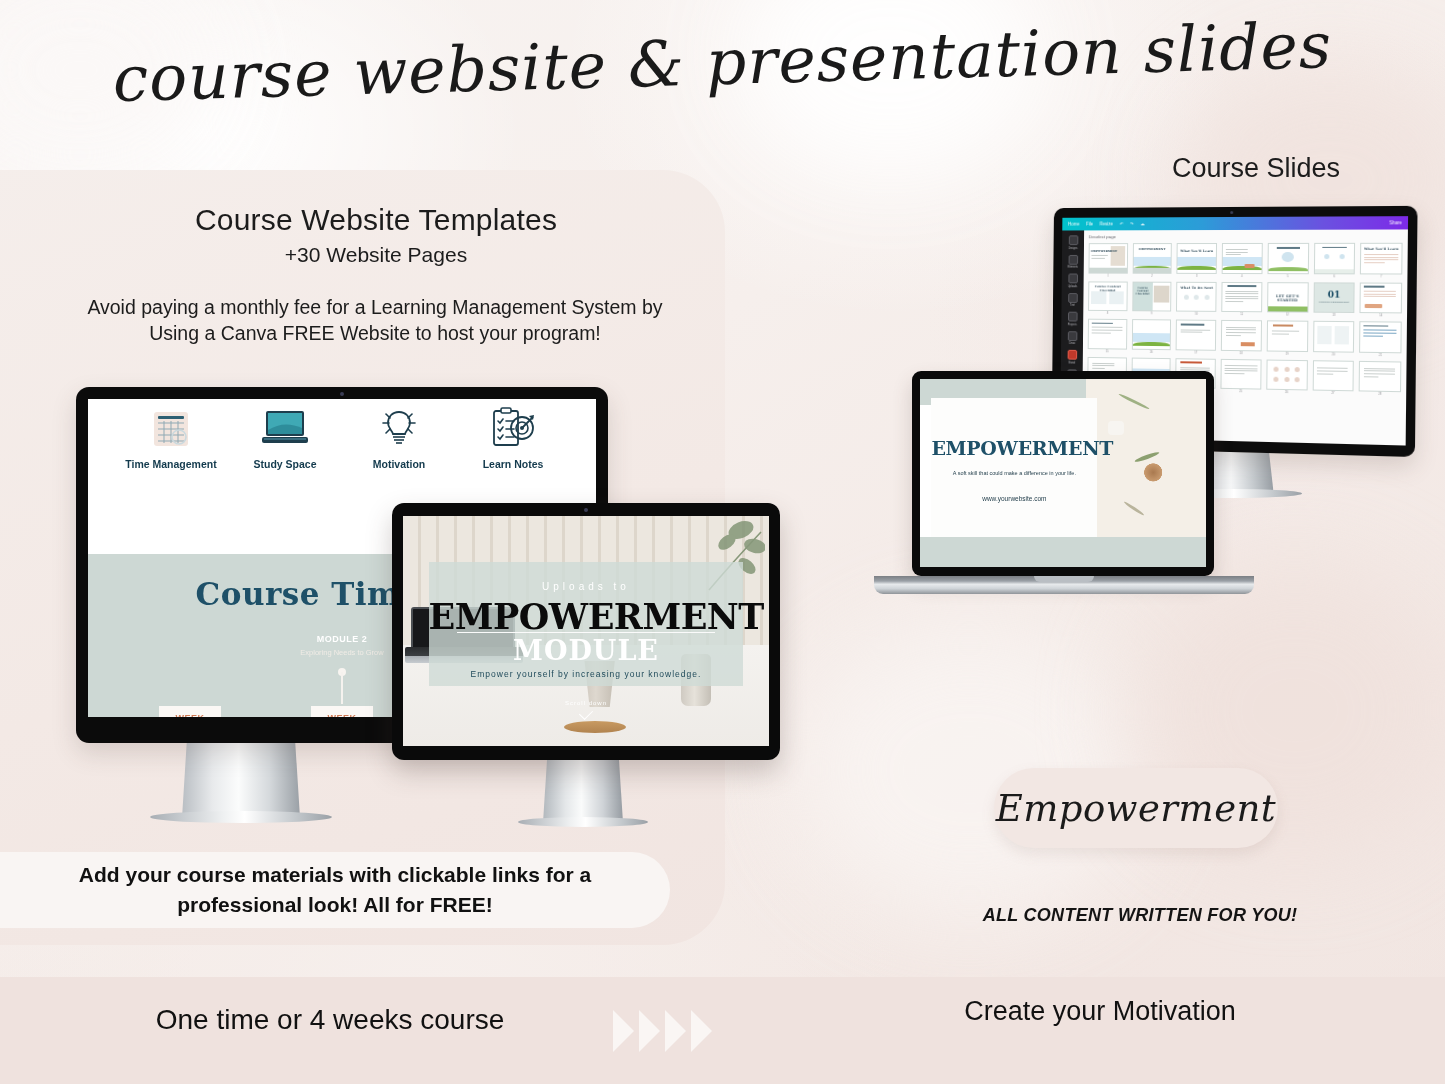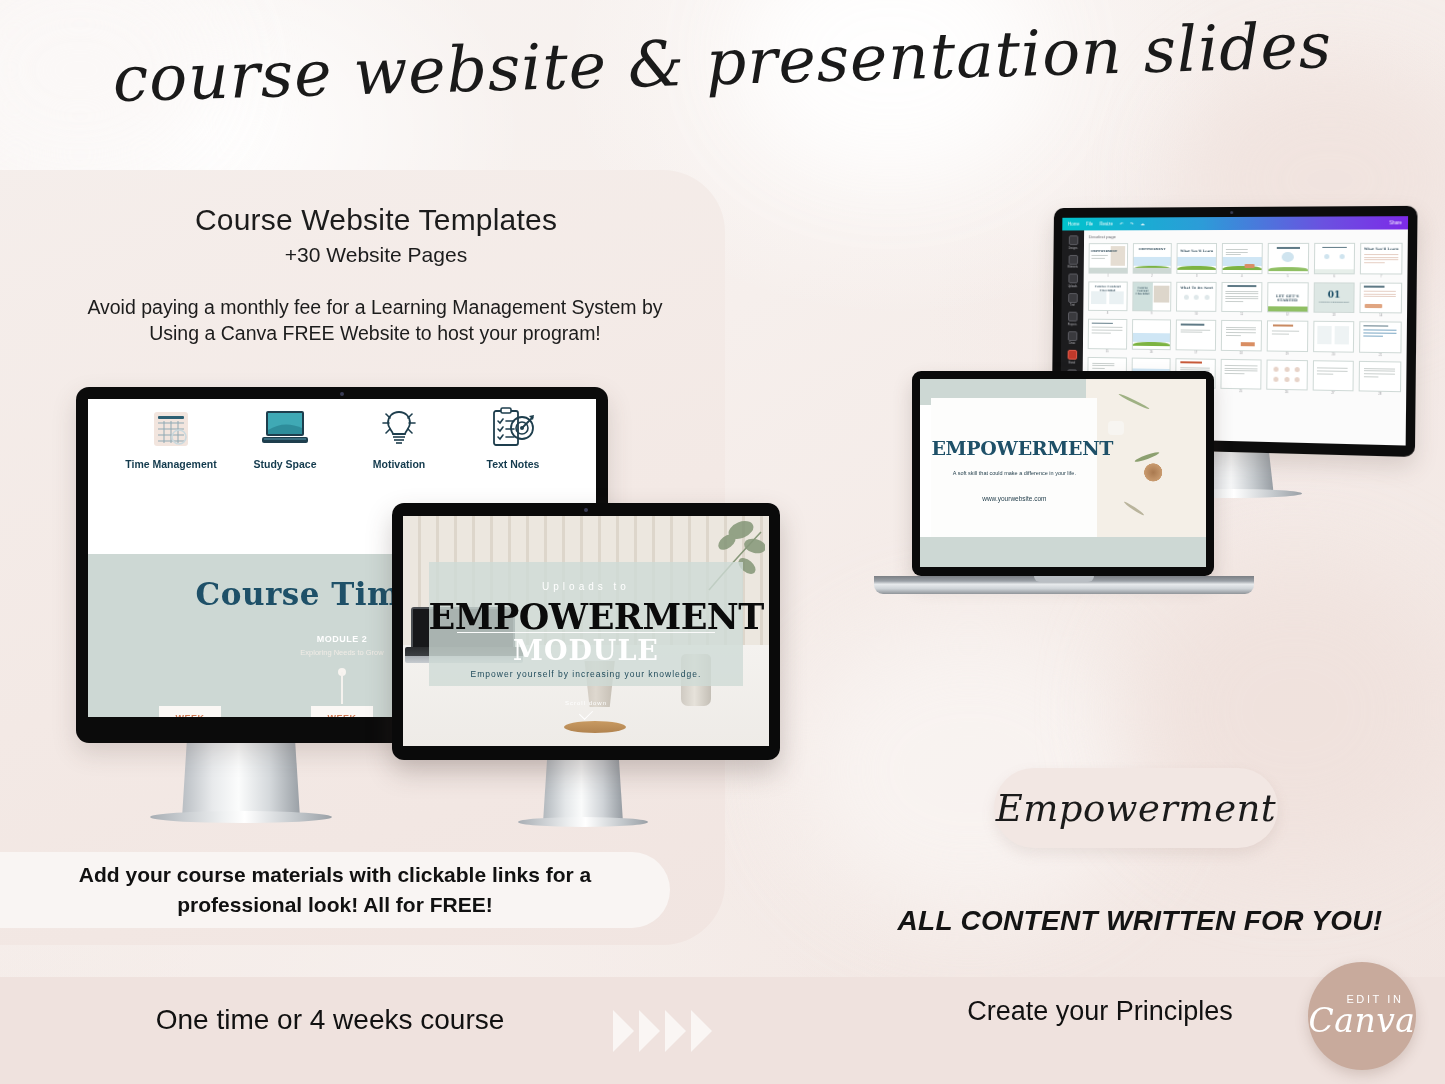--- a/index.html
+++ b/index.html
@@ -78,21 +78,21 @@
   }
 
   #right-note {
     position: absolute; left: 915px; top: 650px; width: 450px;
     text-align: center; font-size: 23px; line-height: 32px;
     font-style: italic; color: #191919;
   }
 
   #all-content {
     position: absolute; left: 880px; top: 905px; width: 520px;
-    text-align: center; font-size: 28px; font-weight: 700; font-style: italic;
+    text-align: center; font-size: 18px; font-weight: 700; font-style: italic;
     color: #141414; letter-spacing: .3px;
   }
 
   
   #callout {
     position: absolute; left: -30px; top: 852px;
     width: 700px; height: 76px;
     background: #f9f5f3;
     border-radius: 0 40px 40px 0;
     display: flex; align-items: center; justify-content: center;
@@ -471,20 +471,21 @@
   <div class="blot" style="left:-60px;top:-40px;width:280px;height:220px;background:#fbf8f7;opacity:.9;"></div>
 
   <div id="left-panel"></div>
 
   <div id="main-title">course website &amp; presentation slides</div>
 
   <div id="site-heading">Course Website Templates</div>
   <div id="site-subheading">+30 Website Pages</div>
   <div id="site-desc">Avoid paying a monthly fee for a Learning Management System by Using a Canva FREE Website to host your program!</div>
 
+  <div id="slides-heading">Course Slides</div>
 
   <div id="monitor-back-stand"></div>
   <div id="monitor-back-base"></div>
   <div id="monitor-back">
     <div id="monitor-back-cam"></div>
     <div id="monitor-back-screen">
 
       <div id="canva-topbar">
         <span class="canva-tb-item">Home</span>
         <span class="canva-tb-item">File</span>
@@ -927,21 +928,21 @@
                   <line x1="16" y1="22" x2="24" y2="22"></line>
                   <line x1="16" y1="30" x2="24" y2="30"></line>
               </g>
               <circle cx="32" cy="21" r="11" fill="none" stroke="#1e3e4d" stroke-width="1.8"></circle>
               <circle cx="32" cy="21" r="6" fill="none" stroke="#1e3e4d" stroke-width="1.6"></circle>
               <circle cx="32" cy="21" r="2" fill="#1e3e4d"></circle>
               <line x1="32" y1="21" x2="43" y2="10" stroke="#1e3e4d" stroke-width="1.8"></line>
               <path d="M39 9 L44 8 L43 13 Z" fill="#1e3e4d"></path>
             </svg>
           </div>
-          <div class="wb-label">Text Notes</div>
+          <div class="wb-label">Learn Notes</div>
         </div>
       </div>
 
       <div class="wb-lower">
         <div id="wb-timeline-title">Course Timeline</div>
         <div id="wb-module">MODULE 2</div>
         <div id="wb-module-sub">Exploring Needs to Grow</div>
         <div id="wb-dot"></div>
         <div id="wb-stem"></div>
         <div class="wb-weeks">
@@ -1012,21 +1013,17 @@
 
   <div id="footer-band"></div>
   <div id="footer-left">One time or 4 weeks course</div>
   <div id="chevrons">
     <div class="chev"></div>
     <div class="chev"></div>
     <div class="chev"></div>
     <div class="chev"></div>
   </div>
   <div id="footer-right">
-    <span>Create your Principles</span><br>
+    <span>Create your Motivation</span><br>
   </div>
 
-  <div id="canva-badge">
-    <div id="canva-edit-in">EDIT IN</div>
-    <div id="canva-word">Canva</div>
-  </div>
 
 </div>
 
 </body></html>

